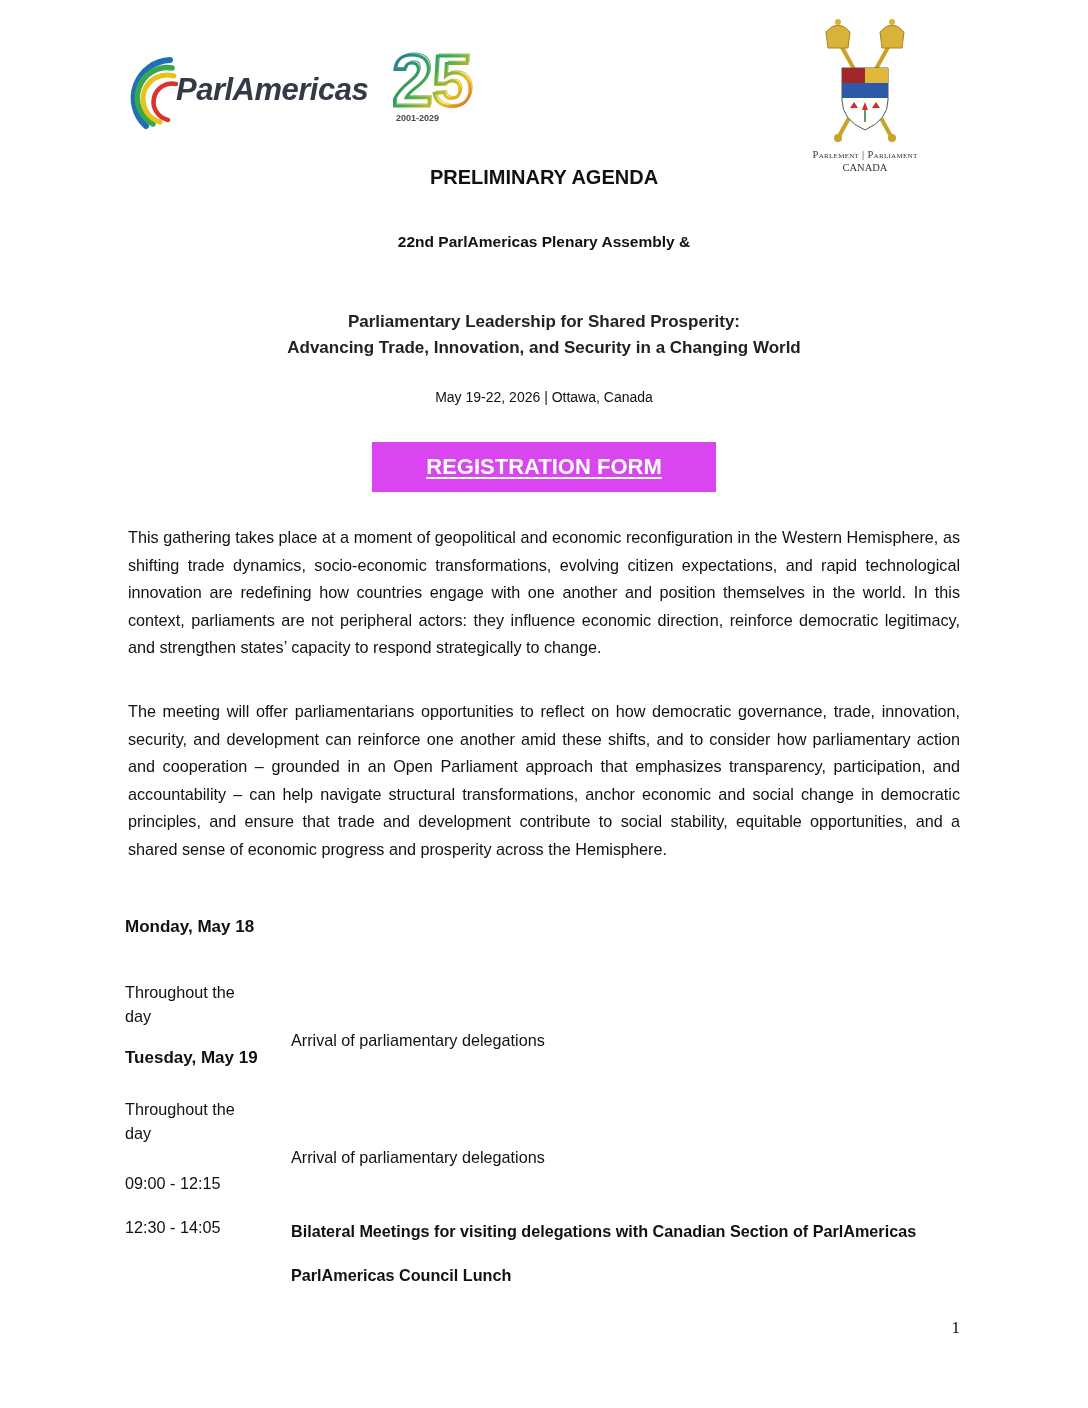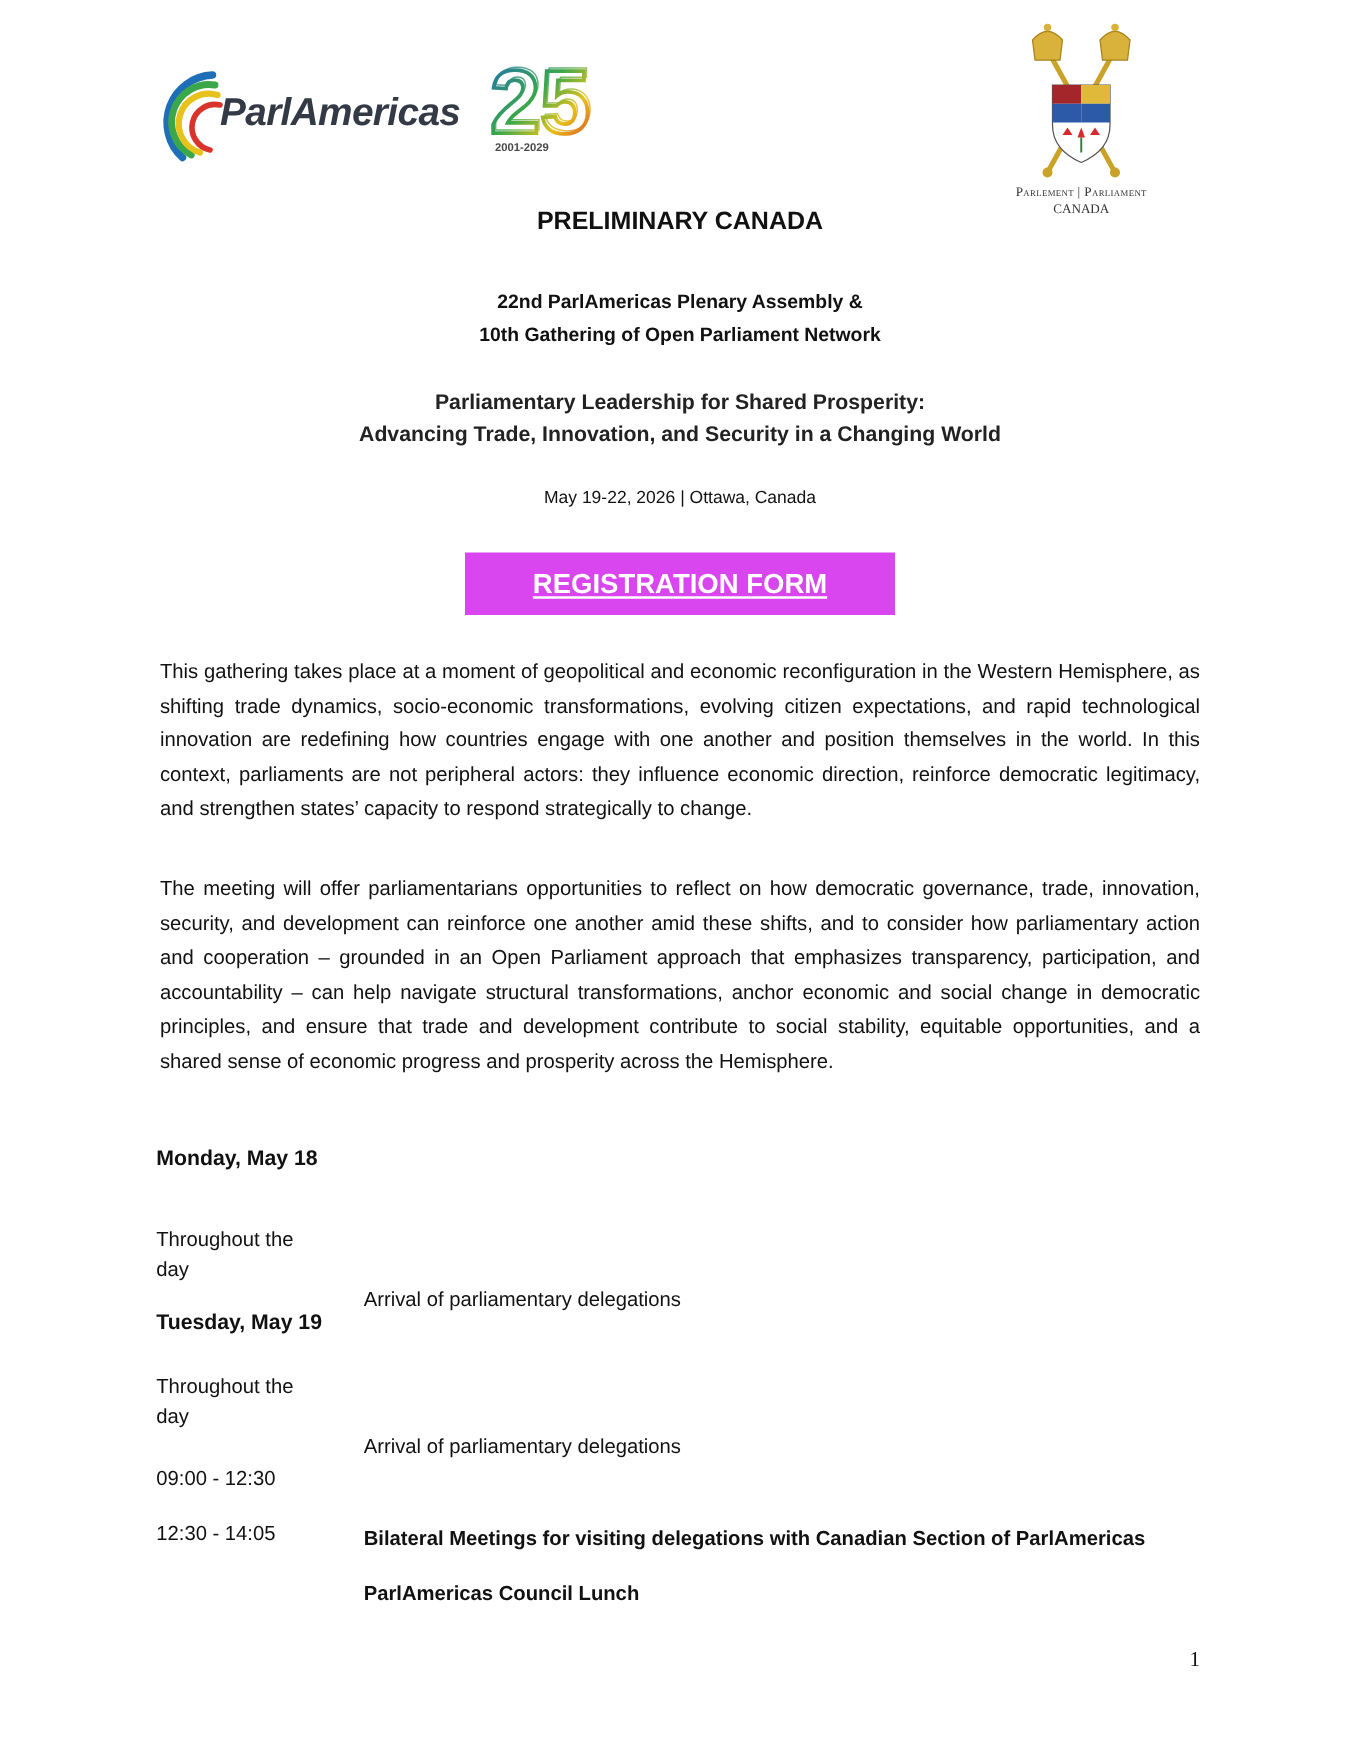--- a/index.html
+++ b/index.html
@@ -103,24 +103,23 @@
       <rect x="45" y="50" width="23" height="15" fill="#e0b83a"></rect>
       <rect x="22" y="65" width="23" height="15" fill="#2c5aa8"></rect>
       <rect x="45" y="65" width="23" height="15" fill="#2c5aa8"></rect>
       <path d="M30 90 L34 84 L38 90 Z M42 92 L45 84 L48 92 Z M52 90 L56 84 L60 90 Z" fill="#d62b2b"></path>
       <line x1="45" y1="92" x2="45" y2="104" stroke="#2d7a3a" stroke-width="1.5"></line>
     </svg>
     <div class="crest-line1">Parlement | Parliament</div>
     <div class="crest-line2">CANADA</div>
   </div>
 
-  <div class="center title">PRELIMINARY CANADA</div>
+  <div class="center title">PRELIMINARY AGENDA</div>
   <div class="center sub1">
     <div>22nd ParlAmericas Plenary Assembly &amp;</div>
-    <div>10th Gathering of Open Parliament Network</div>
   </div>
   <div class="center theme">
     <div>Parliamentary Leadership for Shared Prosperity:</div>
     <div>Advancing Trade, Innovation, and Security in a Changing World</div>
   </div>
   <div class="center dates">May 19-22, 2026 | Ottawa, Canada</div>
 
   <a class="reg-btn">
     <span>REGISTRATION FORM</span>
   </a>
@@ -133,21 +132,21 @@
     <div class="time">Throughout the day</div>
     <div class="desc">Arrival of parliamentary delegations</div>
   </div>
 
   <div class="day day2">Tuesday, May 19</div>
   <div class="row r2">
     <div class="time">Throughout the day</div>
     <div class="desc">Arrival of parliamentary delegations</div>
   </div>
   <div class="row r3">
-    <div class="time">09:00 - 12:30</div>
+    <div class="time">09:00 - 12:15</div>
     <div class="desc bold">Bilateral Meetings for visiting delegations with Canadian Section of ParlAmericas</div>
   </div>
   <div class="row r4">
     <div class="time">12:30 - 14:05</div>
     <div class="desc bold">ParlAmericas Council Lunch</div>
   </div>
 
   <div class="page-num">1</div>
 </div>
 

